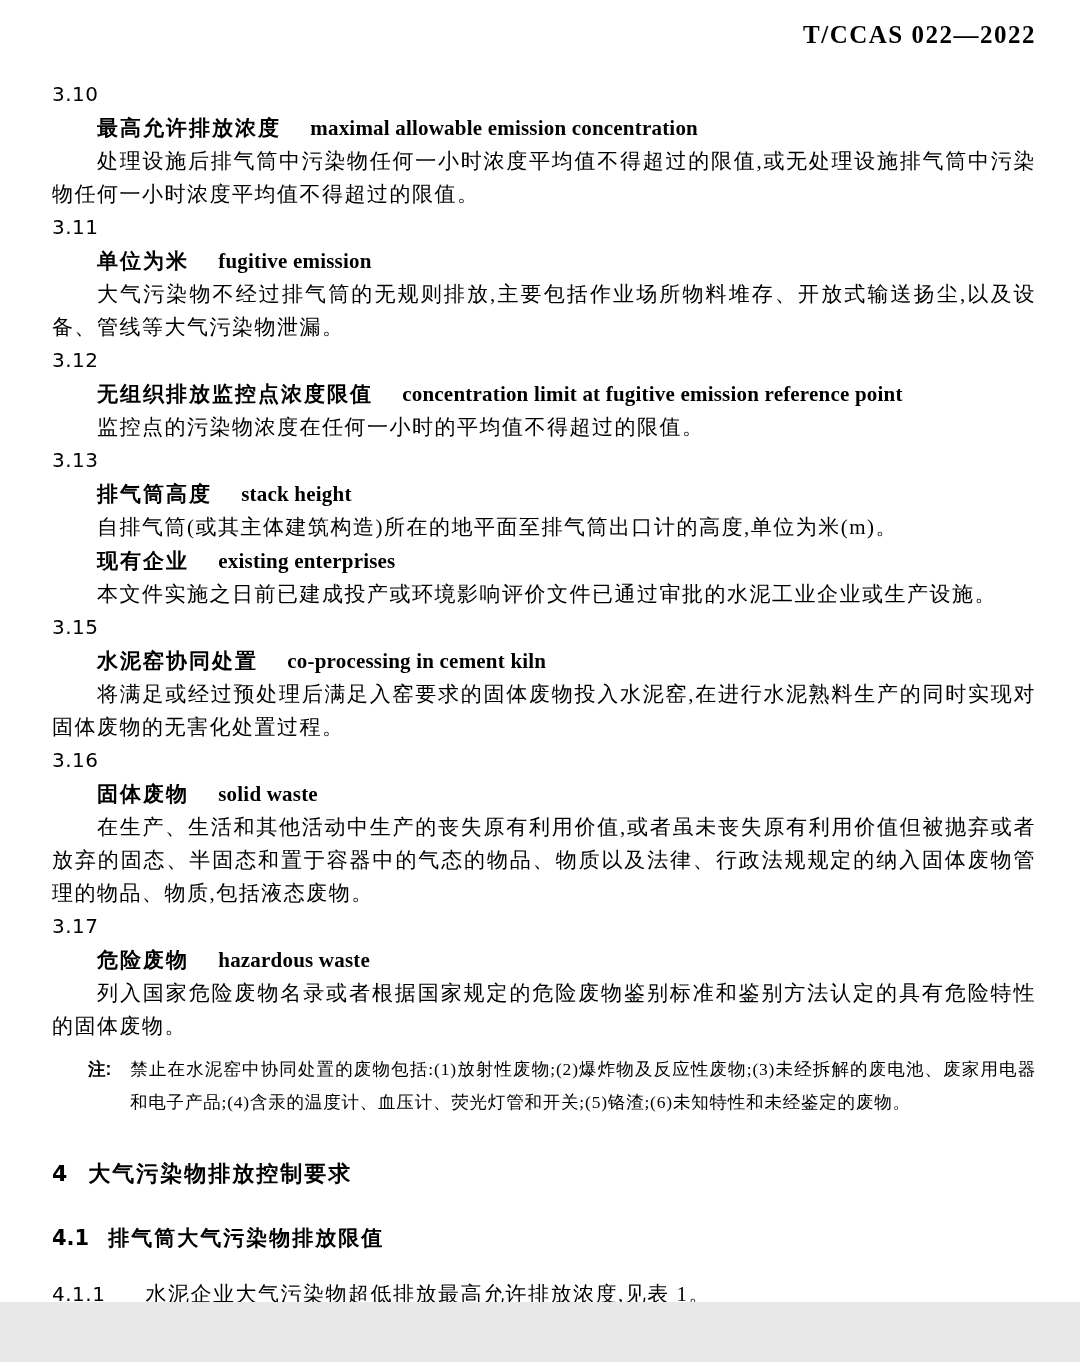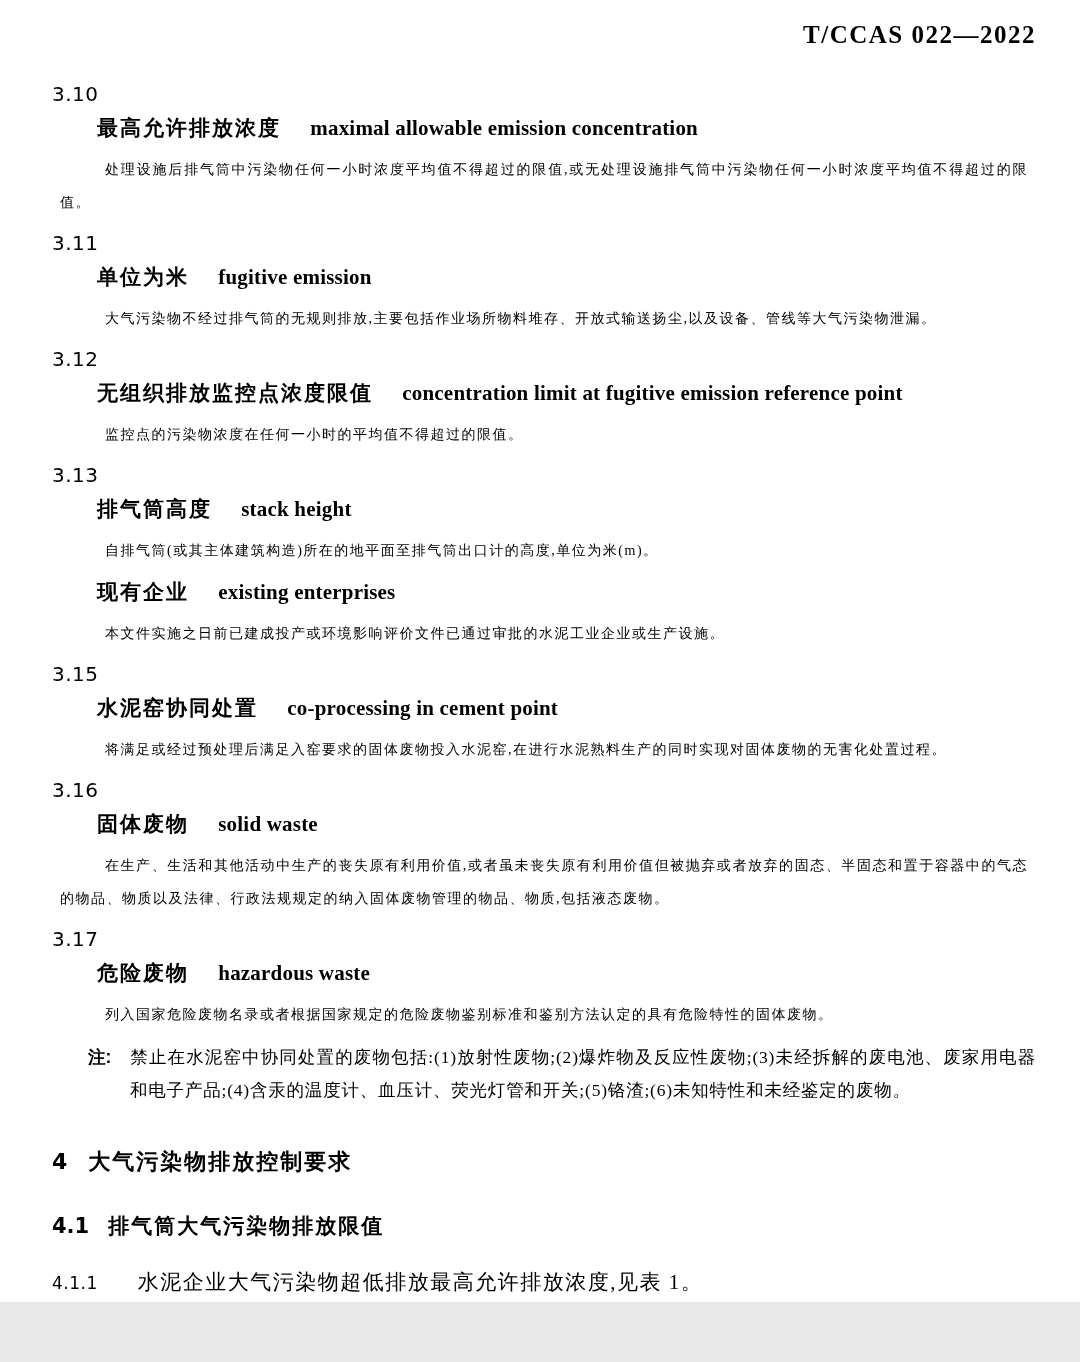--- a/index.html
+++ b/index.html
@@ -39,22 +39,22 @@
   .term-cn{
     font-family:"Liberation Sans","DejaVu Sans",sans-serif;
     letter-spacing:2px;
   }
   .term-en{
     font-family:"Liberation Serif","DejaVu Serif",serif;
     margin-left:24px;
     letter-spacing:.2px;
   }
   .term-def{
-    margin:8px;
-    font-size:14px;
+    margin:0;
+    font-size:21px;
     line-height:33px;
     letter-spacing:1.5px;
     text-indent:45px;
     text-align:justify;
   }
   .note{
     margin:10px 0 0 36px;
     padding-left:42px;
     text-indent:-42px;
     font-size:17.5px;
@@ -89,21 +89,21 @@
   }
   .sub-section .num{font-family:"DejaVu Sans","Liberation Sans",sans-serif;}
   .sub-section .title{margin-left:19px;letter-spacing:2px;}
   .clause{
     margin:23px 0 0;
     font-size:21px;
     line-height:33px;
   }
   .clause-num{
     font-family:"DejaVu Sans","Liberation Sans",sans-serif;
-    font-size:17px;
+    font-size:20px;
     letter-spacing:.5px;
   }
   .clause-text{
     margin-left:40px;
     letter-spacing:1.5px;
   }
 </style>
 </head>
 <body>
 
@@ -154,21 +154,21 @@
         <span class="term-cn">现有企业</span>
         <span class="term-en">existing enterprises</span>
       </div>
       <p class="term-def">本文件实施之日前已建成投产或环境影响评价文件已通过审批的水泥工业企业或生产设施。</p>
     </section>
 
     <section class="term">
       <div class="term-number">3.15</div>
       <div class="term-title">
         <span class="term-cn">水泥窑协同处置</span>
-        <span class="term-en">co-processing in cement point</span>
+        <span class="term-en">co-processing in cement kiln</span>
       </div>
       <p class="term-def">将满足或经过预处理后满足入窑要求的固体废物投入水泥窑,在进行水泥熟料生产的同时实现对固体废物的无害化处置过程。</p>
     </section>
 
     <section class="term">
       <div class="term-number">3.16</div>
       <div class="term-title">
         <span class="term-cn">固体废物</span>
         <span class="term-en">solid waste</span>
       </div>

